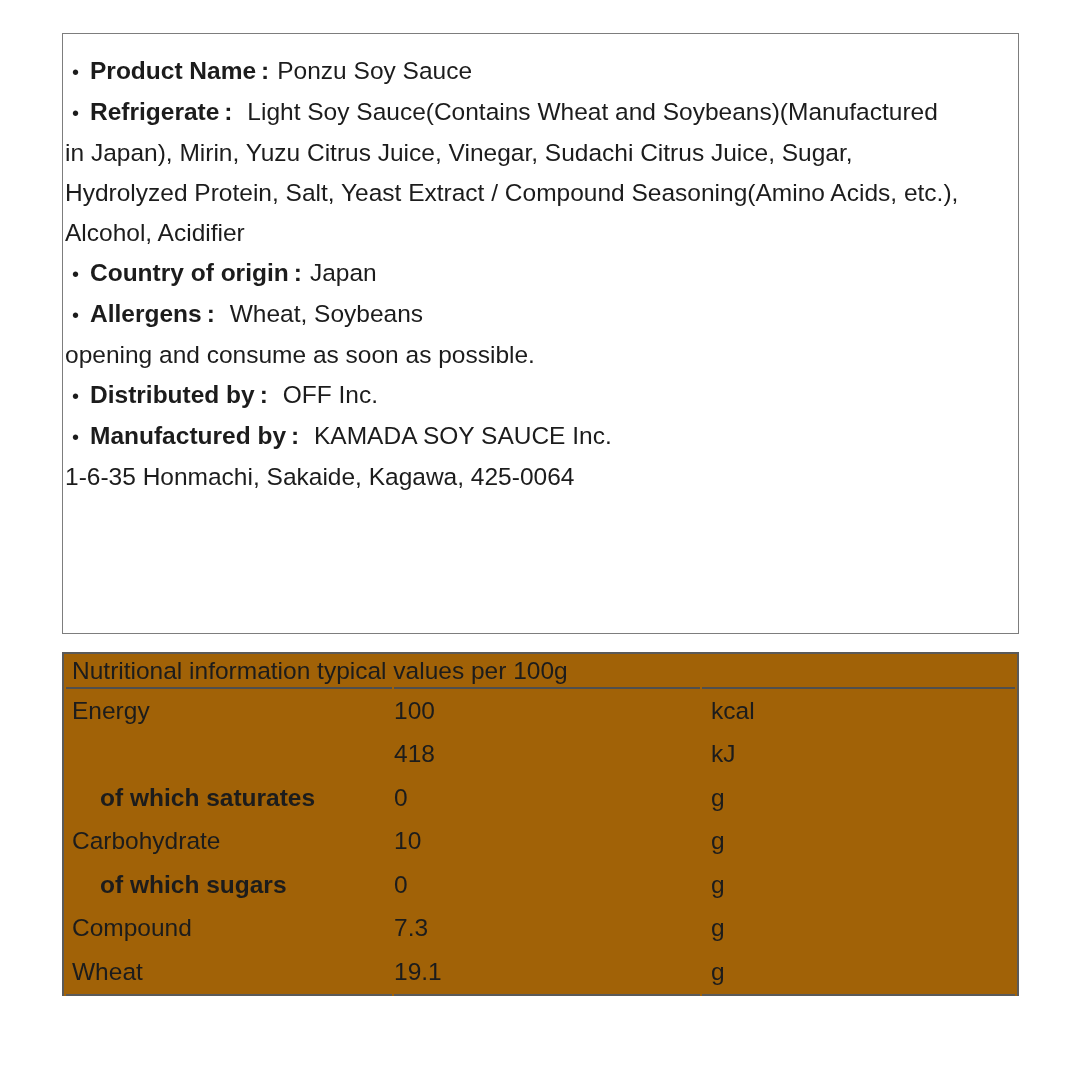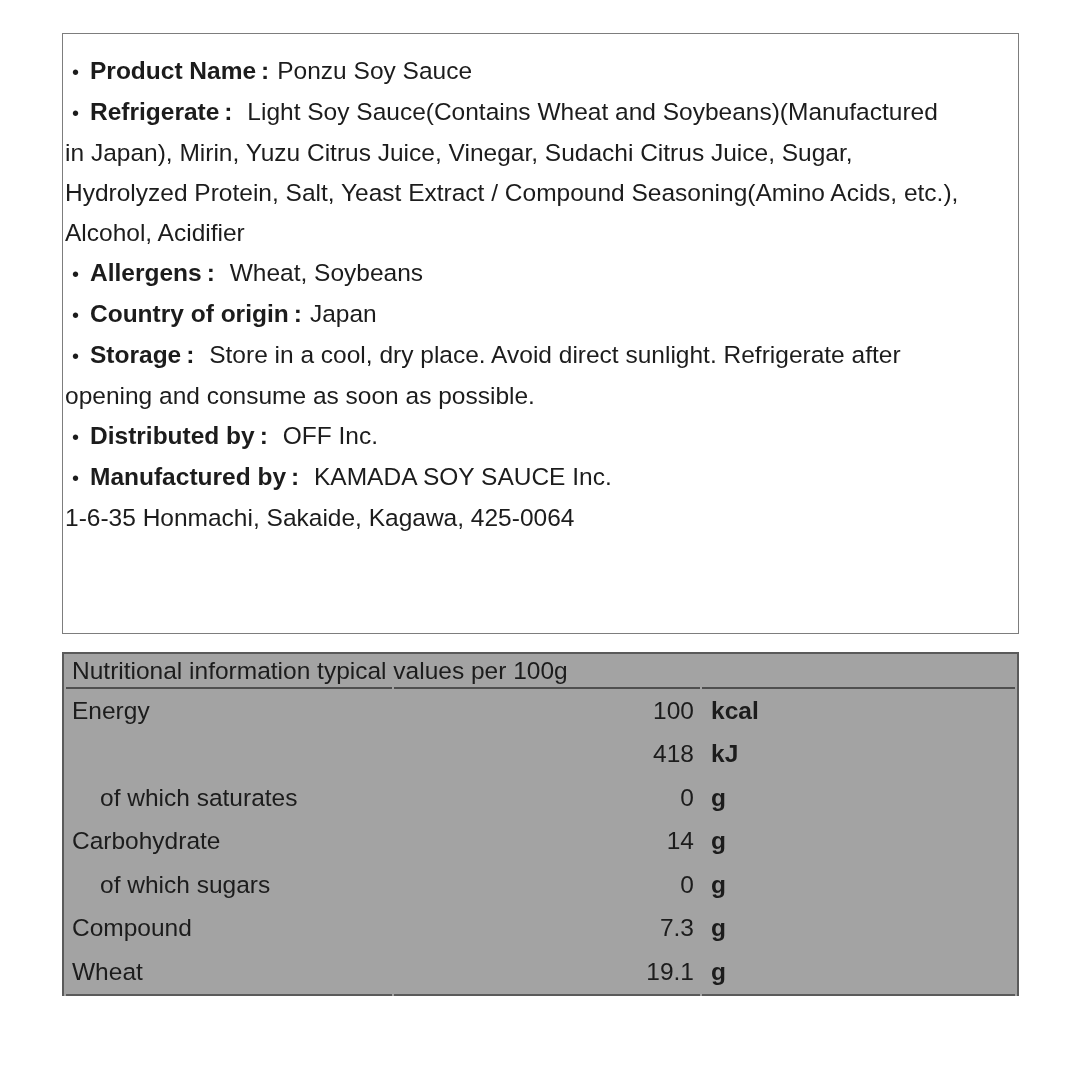--- a/index.html
+++ b/index.html
@@ -23,64 +23,63 @@
     font-size:20px; vertical-align:baseline;
   }
   .lbl { font-weight:700; }
   .colon { font-weight:700; padding:0 8px 0 5px; }
 
   
   .table-box {
     position:absolute; left:62px; top:652px; width:957px;
     box-sizing:border-box;
     border:2px solid #5a5a5a; border-bottom:none;
-    background:#a3a3a3;
+    background:#a16207;
   }
   table.nutri {
     width:100%; table-layout:fixed;
     border-collapse:separate; border-spacing:2px 0;
     font-size:24.5px; color:#1c1c1c;
   }
   .nutri th, .nutri td { padding:0; font-weight:400; }
   .nutri th {
     height:33px; text-align:left; vertical-align:middle;
     border-bottom:2px solid #4f4f4f;
   }
   .nutri th.c1 { width:320px; padding-left:6px; white-space:nowrap; overflow:visible; }
   .nutri th.c2 { width:306px; }
   .nutri td { height:43.5px; vertical-align:middle; }
   .nutri td.lab { padding-left:6px; }
-  .nutri tr.indent td.lab { padding-left:34px; }
-  .nutri td.val { text-align:right; padding-right:6px; }
-  .nutri td.unit { padding-left:9px;font-weight:bold; }
+  .nutri tr.indent td.lab { padding-left:34px;font-weight:bold; }
+  .nutri td.val { padding-right:6px; }
+  .nutri td.unit { padding-left:9px; }
   .nutri tr.last td { border-bottom:2px solid #5a5a5a; }
 </style>
 </head>
 <body>
 
 <div class="page">
 
   <div class="info-box">
 
     <div class="info-line"><span class="bullet">•</span><span class="lbl">Product Name</span><span class="colon">:</span><span>Ponzu Soy Sauce</span></div>
 
 
     <div class="info-line"><span class="bullet">•</span><span class="lbl">Refrigerate</span><span class="colon">:</span><span> Light Soy Sauce(Contains Wheat and Soybeans)(Manufactured</span></div>
 
     <div class="info-line"><span>in Japan), Mirin, Yuzu Citrus Juice, Vinegar, Sudachi Citrus Juice, Sugar,</span></div>
 
     <div class="info-line"><span>Hydrolyzed Protein, Salt, Yeast Extract / Compound Seasoning(Amino Acids, etc.),</span></div>
 
     <div class="info-line"><span>Alcohol, Acidifier</span></div>
 
+    <div class="info-line"><span class="bullet">•</span><span class="lbl">Country of origin</span><span class="colon">:</span><span>Japan</span></div>
+
     <div class="info-line"><span class="bullet">•</span><span class="lbl">Allergens</span><span class="colon">:</span><span> Wheat, Soybeans</span></div>
 
-    <div class="info-line"><span class="bullet">•</span><span class="lbl">Country of origin</span><span class="colon">:</span><span>Japan</span></div>
-
-    <div class="info-line"><span class="bullet">•</span><span class="lbl">Storage</span><span class="colon">:</span><span> Store in a cool, dry place. Avoid direct sunlight. Refrigerate after</span></div>
 
     <div class="info-line"><span>opening and consume as soon as possible.</span></div>
 
     <div class="info-line"><span class="bullet">•</span><span class="lbl">Distributed by</span><span class="colon">:</span><span> OFF Inc.</span></div>
 
 
     <div class="info-line"><span class="bullet">•</span><span class="lbl">Manufactured by</span><span class="colon">:</span><span> KAMADA SOY SAUCE Inc.</span></div>
 
     <div class="info-line"><span>1-6-35 Honmachi, Sakaide, Kagawa, 425-0064</span></div>
 
@@ -106,21 +105,21 @@
           <td class="val">418</td>
           <td class="unit">kJ</td>
         </tr>
         <tr class="indent">
           <td class="lab">of which saturates</td>
           <td class="val">0</td>
           <td class="unit">g</td>
         </tr>
         <tr>
           <td class="lab">Carbohydrate</td>
-          <td class="val">14</td>
+          <td class="val">10</td>
           <td class="unit">g</td>
         </tr>
         <tr class="indent">
           <td class="lab">of which sugars</td>
           <td class="val">0</td>
           <td class="unit">g</td>
         </tr>
         <tr>
           <td class="lab">Compound</td>
           <td class="val">7.3</td>

